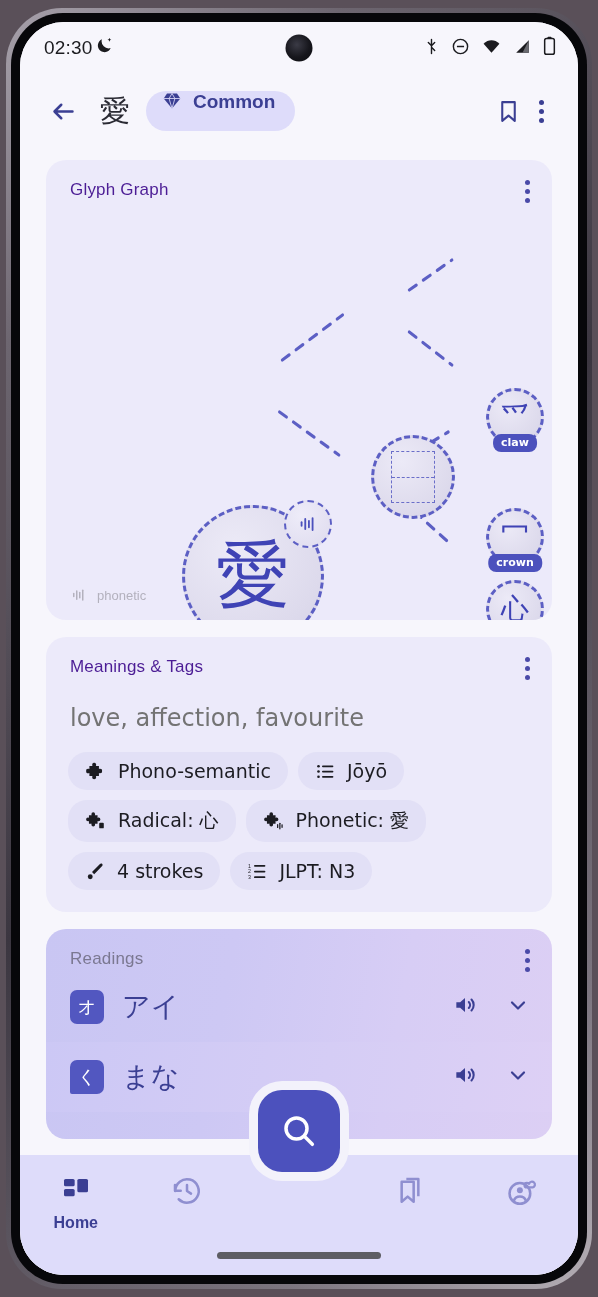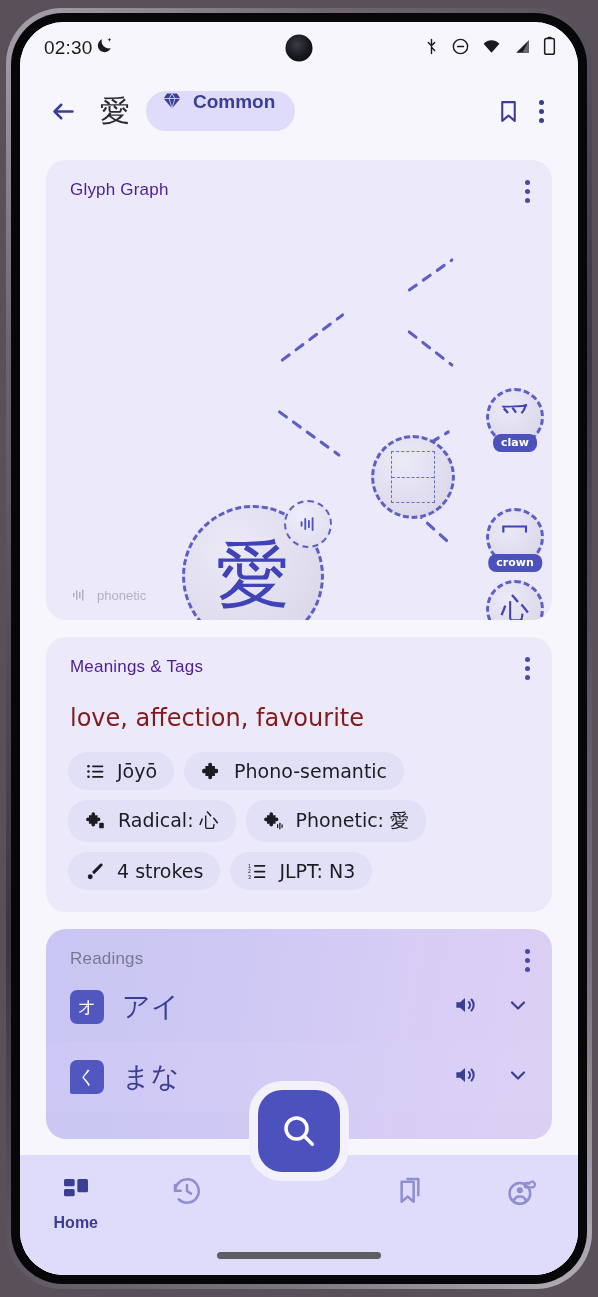--- a/index.html
+++ b/index.html
@@ -121,21 +121,21 @@
   #node-heart { left: 440px; top: 420px; width: 58px; height: 58px; font-size: 28px; }
   .node-claw-label,.node-crown-label,.node-heart-label,.node-slow-label { bottom: -9px; }
   #graph-legend {
     position: absolute; left: 24px; bottom: 16px;
     display: flex; align-items: center; gap: 9px;
     font-size: 13px; color: #b3b1bd;
   }
   
   #meanings-card { padding-bottom: 22px; }
   #meaning-text {
-    font-size: 24px; color: #7f1d1d; padding: 24px 24px 20px 24px;
+    font-size: 24px; color: #737373; padding: 24px 24px 20px 24px;
     font-family: "DejaVu Sans", sans-serif;
   }
   #tag-list { display: flex; flex-wrap: wrap; gap: 10px; padding: 0 22px; }
   .tag-chip {
     display: flex; align-items: center; gap: 11px;
     background: #e2e0f6; border-radius: 19px;
     padding: 8px 17px; font-size: 19px; color: #1c1c22;
     font-family: "DejaVu Sans", sans-serif;
   }
   
@@ -344,38 +344,38 @@
         <span class="dots3 grey">
                 <i></i>
                 <i></i>
                 <i></i>
               </span>
       </div>
       <div id="meaning-text">love, affection, favourite</div>
       <div id="tag-list">
 
         <div class="tag-chip">
+          <svg width="22" height="22" viewBox="0 0 24 24">
+            <path d="M10 3a2.2 2.2 0 0 1 2.2 2.2c0 .5-.2.9-.4 1.3h3.4v3.4c.4-.3.8-.4 1.3-.4A2.2 2.2 0 0 1 18.7 12a2.2 2.2 0 0 1-2.2 2.5c-.5 0-.9-.2-1.3-.4v3.4h-3.4c.3.4.4.8.4 1.3A2.2 2.2 0 0 1 10 21a2.2 2.2 0 0 1-2.2-2.2c0-.5.2-.9.4-1.3H4.8v-3.4c-.4.2-.8.4-1.3.4A2.2 2.2 0 0 1 1.3 12 2.2 2.2 0 0 1 3.5 9.5c.5 0 .9.1 1.3.4V6.5h3.4c-.2-.4-.4-.8-.4-1.3A2.2 2.2 0 0 1 10 3z" fill="#1c1c22"></path>
+          </svg>
+          <span>Phono-semantic</span>
+        </div>
+
+        <div class="tag-chip">
           <svg width="21" height="21" viewBox="0 0 24 24">
             <g fill="#1c1c22">
                     <circle cx="4" cy="6" r="1.5"></circle>
                     <circle cx="4" cy="12" r="1.5"></circle>
                     <circle cx="4" cy="18" r="1.5"></circle>
             <rect x="8" y="5" width="13" height="2" rx="1"></rect>
                     <rect x="8" y="11" width="13" height="2" rx="1"></rect>
                     <rect x="8" y="17" width="13" height="2" rx="1"></rect>
                   </g>
           </svg>
           <span>Jōyō</span>
-        </div>
-
-        <div class="tag-chip">
-          <svg width="22" height="22" viewBox="0 0 24 24">
-            <path d="M10 3a2.2 2.2 0 0 1 2.2 2.2c0 .5-.2.9-.4 1.3h3.4v3.4c.4-.3.8-.4 1.3-.4A2.2 2.2 0 0 1 18.7 12a2.2 2.2 0 0 1-2.2 2.5c-.5 0-.9-.2-1.3-.4v3.4h-3.4c.3.4.4.8.4 1.3A2.2 2.2 0 0 1 10 21a2.2 2.2 0 0 1-2.2-2.2c0-.5.2-.9.4-1.3H4.8v-3.4c-.4.2-.8.4-1.3.4A2.2 2.2 0 0 1 1.3 12 2.2 2.2 0 0 1 3.5 9.5c.5 0 .9.1 1.3.4V6.5h3.4c-.2-.4-.4-.8-.4-1.3A2.2 2.2 0 0 1 10 3z" fill="#1c1c22"></path>
-          </svg>
-          <span>Phono-semantic</span>
         </div>
 
         <div class="tag-chip">
           <svg width="22" height="22" viewBox="0 0 24 24">
             <path d="M9 2.5a2 2 0 0 1 2 2c0 .4-.1.8-.3 1.1h3v3c.3-.2.7-.3 1.1-.3a2 2 0 0 1 0 4c-.4 0-.8-.1-1.1-.3v3h-3c.2.3.3.7.3 1.1a2 2 0 0 1-4 0c0-.4.1-.8.3-1.1h-3v-3c-.3.2-.7.3-1.1.3a2 2 0 0 1 0-4c.4 0 .8.1 1.1.3v-3h3c-.2-.3-.3-.7-.3-1.1a2 2 0 0 1 2-2z" fill="#1c1c22"></path>
             <rect x="15.5" y="14" width="5" height="6" rx="1" fill="#1c1c22"></rect>
           </svg>
           <span>Radical: 心</span>
         </div>
 

